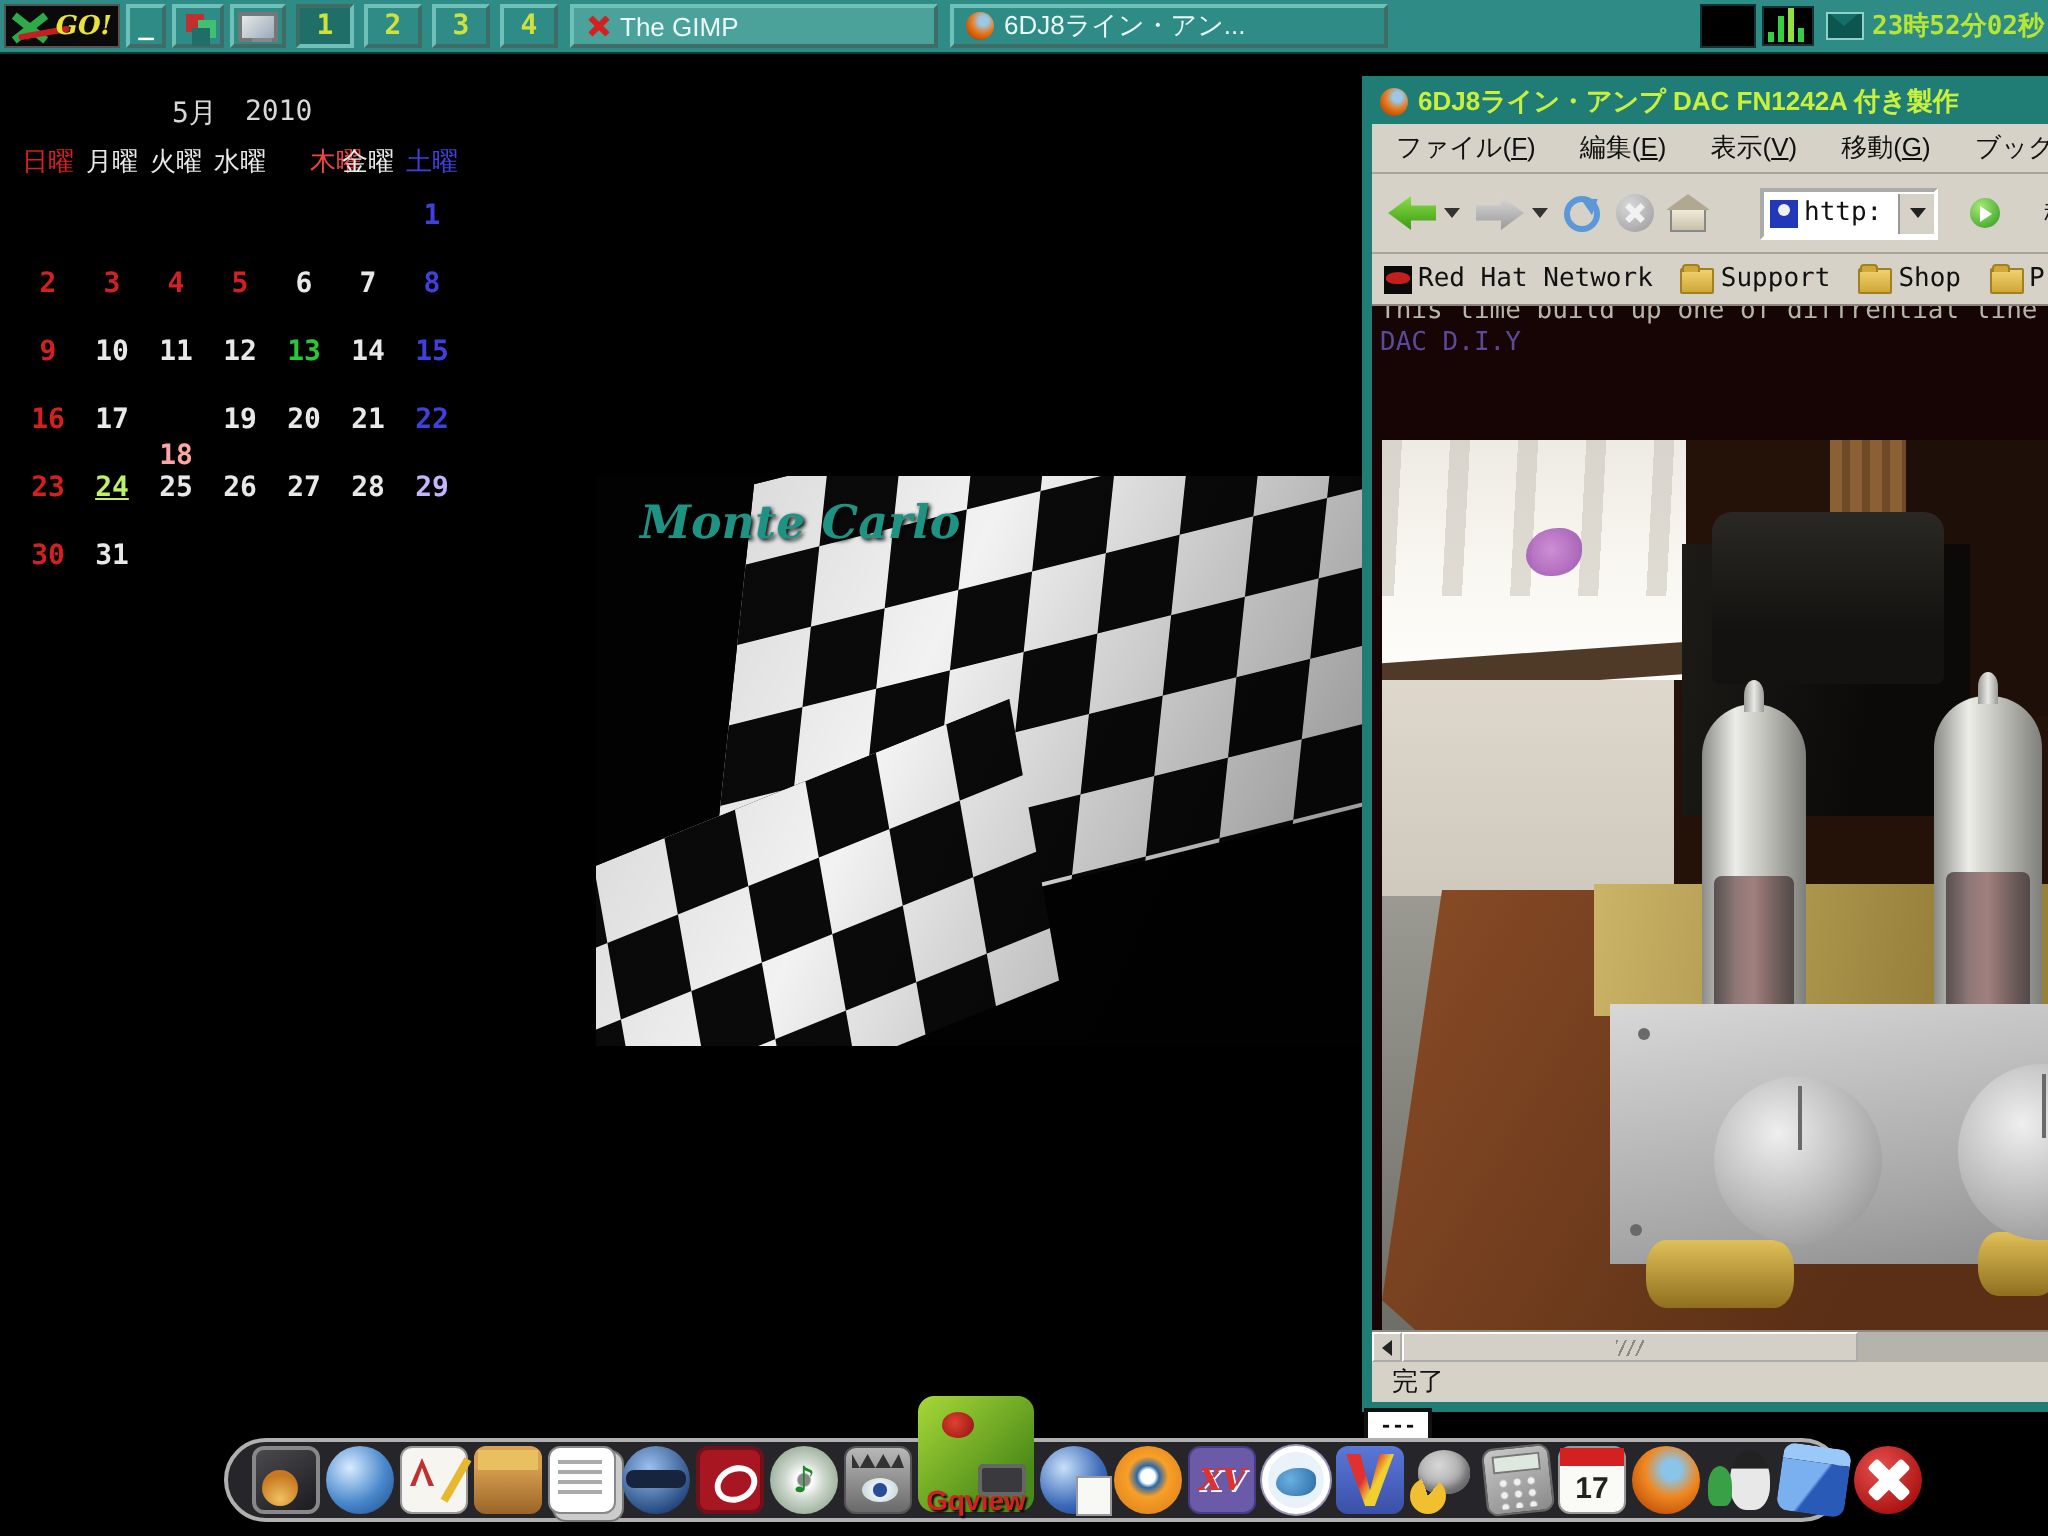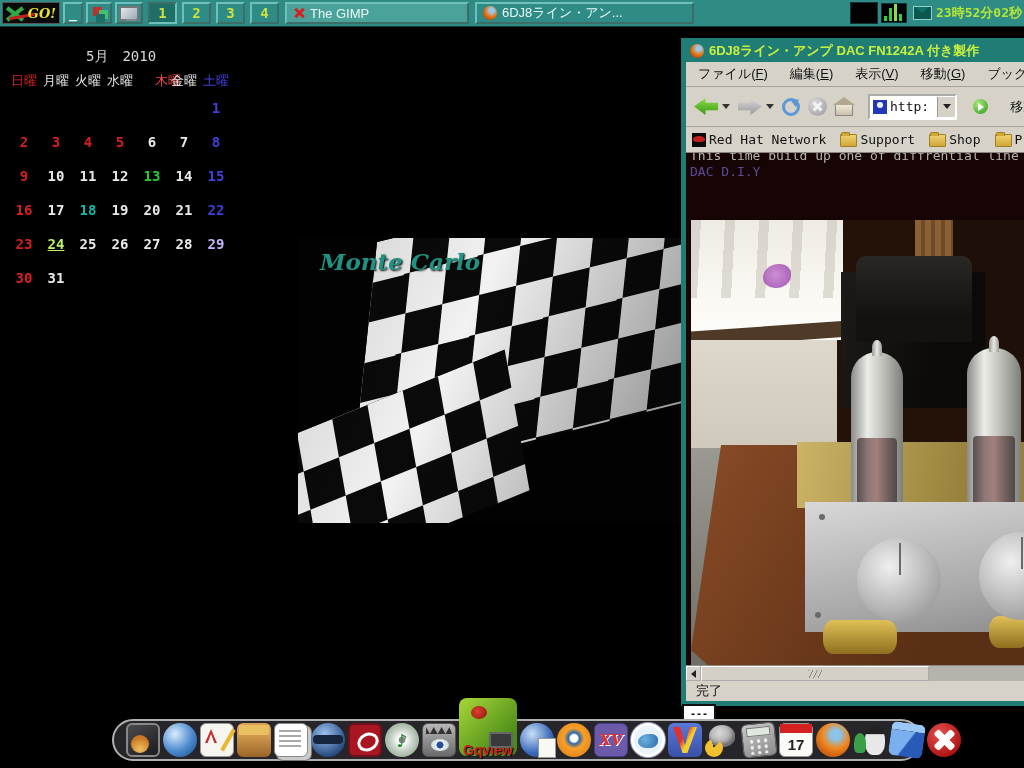--- a/index.html
+++ b/index.html
@@ -82,21 +82,21 @@
   .reload-ic{width:18px;height:18px;border:3px solid #5a98d8;border-radius:50%;position:relative;box-sizing:border-box;}
   .reload-ic::before{content:"";position:absolute;right:-4px;top:-3px;border-left:5px solid transparent;
       border-right:5px solid transparent;border-bottom:7px solid #5a98d8;transform:rotate(55deg);}
   .stop-ic{width:19px;height:19px;border-radius:50%;background:radial-gradient(circle at 35% 30%,#d8d8d8,#9a9a9a);position:relative;}
   .stop-ic::before,.stop-ic::after{content:"";position:absolute;left:8px;top:4px;width:3px;height:11px;background:#f2f2f2;}
   .stop-ic::before{transform:rotate(45deg);} .stop-ic::after{transform:rotate(-45deg);}
   .home-ic{position:relative;width:16px;height:10px;background:linear-gradient(180deg,#f0ead8,#c8c0a8);
       border:1px solid #888;margin-top:7px;}
   .home-ic::before{content:"";position:absolute;left:-3px;top:-8px;border-left:11px solid transparent;
       border-right:11px solid transparent;border-bottom:8px solid #b0a890;}
-  #urlbox{display:flex;align-items:center;height:22px;border:2px inset #fff;background:#fff;margin-left:7px;}
+  #urlbox{display:flex;align-items:center;height:22px;border:2px inset #fff;background:#fff;margin-left:19px;}
   .moz-ic{width:14px;height:14px;background:#2238b8;margin:0 3px;position:relative;}
   .moz-ic::before{content:"";position:absolute;left:4px;top:2px;width:6px;height:6px;border-radius:50%;background:#f0f0f0;}
   #url-text{font:13px "DejaVu Sans Mono",monospace;color:#111;padding-right:8px;}
   #url-drop{width:17px;height:20px;background:#d6d2c8;border-left:1px solid #999;display:flex;align-items:center;justify-content:center;}
   #url-drop i{width:0;height:0;border-left:4px solid transparent;border-right:4px solid transparent;border-top:5px solid #222;}
   #go-btn{display:flex;align-items:center;gap:22px;margin-left:8px;font-size:13px;color:#111;white-space:nowrap;}
   .play-ic{width:15px;height:15px;border-radius:50%;background:radial-gradient(circle at 35% 30%,#a8e87a,#2a9a18);position:relative;}
   .play-ic::before{content:"";position:absolute;left:5px;top:4px;border-top:4px solid transparent;
       border-bottom:4px solid transparent;border-left:6px solid #fff;}
   #b-bookmarks{height:25px;background:#d6d2c8;border-bottom:1px solid #8a867c;display:flex;align-items:center;
@@ -319,21 +319,21 @@
         <span class="cal-day" style="left: 192px; top: 90px; color: rgb(64, 64, 221);">8</span>
         <span class="cal-day" style="left: 0px; top: 124px; color: rgb(212, 32, 32);">9</span>
         <span class="cal-day" style="left: 32px; top: 124px; color: rgb(232, 232, 232);">10</span>
         <span class="cal-day" style="left: 64px; top: 124px; color: rgb(232, 232, 232);">11</span>
         <span class="cal-day" style="left: 96px; top: 124px; color: rgb(232, 232, 232);">12</span>
         <span class="cal-day" style="left: 128px; top: 124px; color: rgb(40, 200, 56);">13</span>
         <span class="cal-day" style="left: 160px; top: 124px; color: rgb(232, 232, 232);">14</span>
         <span class="cal-day" style="left: 192px; top: 124px; color: rgb(64, 64, 221);">15</span>
         <span class="cal-day" style="left: 0px; top: 158px; color: rgb(212, 32, 32);">16</span>
         <span class="cal-day" style="left: 32px; top: 158px; color: rgb(232, 232, 232);">17</span>
-        <span class="cal-day" style="left: 64px; top: 158px; color: #14b8a6;">18</span>
+        <span class="cal-day" style="left: 64px; top: 176px; color: #fca5a5;">18</span>
         <span class="cal-day" style="left: 96px; top: 158px; color: rgb(232, 232, 232);">19</span>
         <span class="cal-day" style="left: 128px; top: 158px; color: rgb(232, 232, 232);">20</span>
         <span class="cal-day" style="left: 160px; top: 158px; color: rgb(232, 232, 232);">21</span>
         <span class="cal-day" style="left: 192px; top: 158px; color: rgb(64, 64, 221);">22</span>
         <span class="cal-day" style="left: 0px; top: 192px; color: rgb(212, 32, 32);">23</span>
         <span class="cal-day" style="left: 32px; top: 192px; color: #bef264; text-decoration: underline;">24</span>
         <span class="cal-day" style="left: 64px; top: 192px; color: rgb(232, 232, 232);">25</span>
         <span class="cal-day" style="left: 96px; top: 192px; color: rgb(232, 232, 232);">26</span>
         <span class="cal-day" style="left: 128px; top: 192px; color: rgb(232, 232, 232);">27</span>
         <span class="cal-day" style="left: 160px; top: 192px; color: rgb(232, 232, 232);">28</span>

